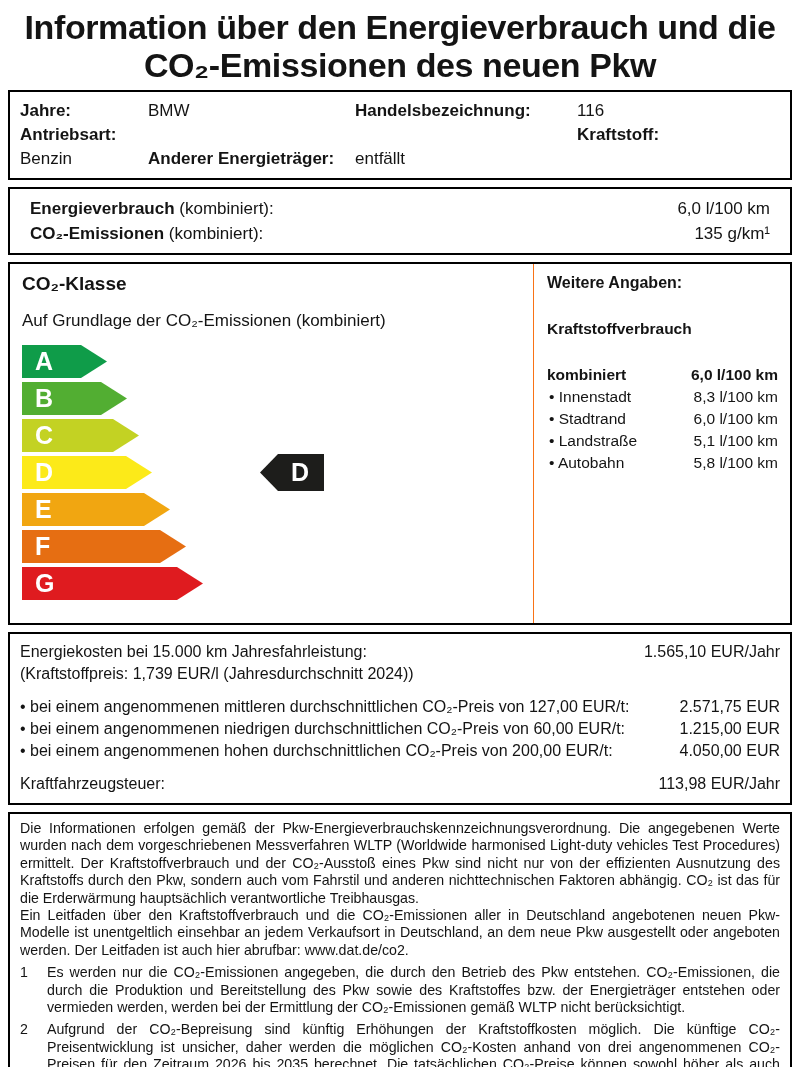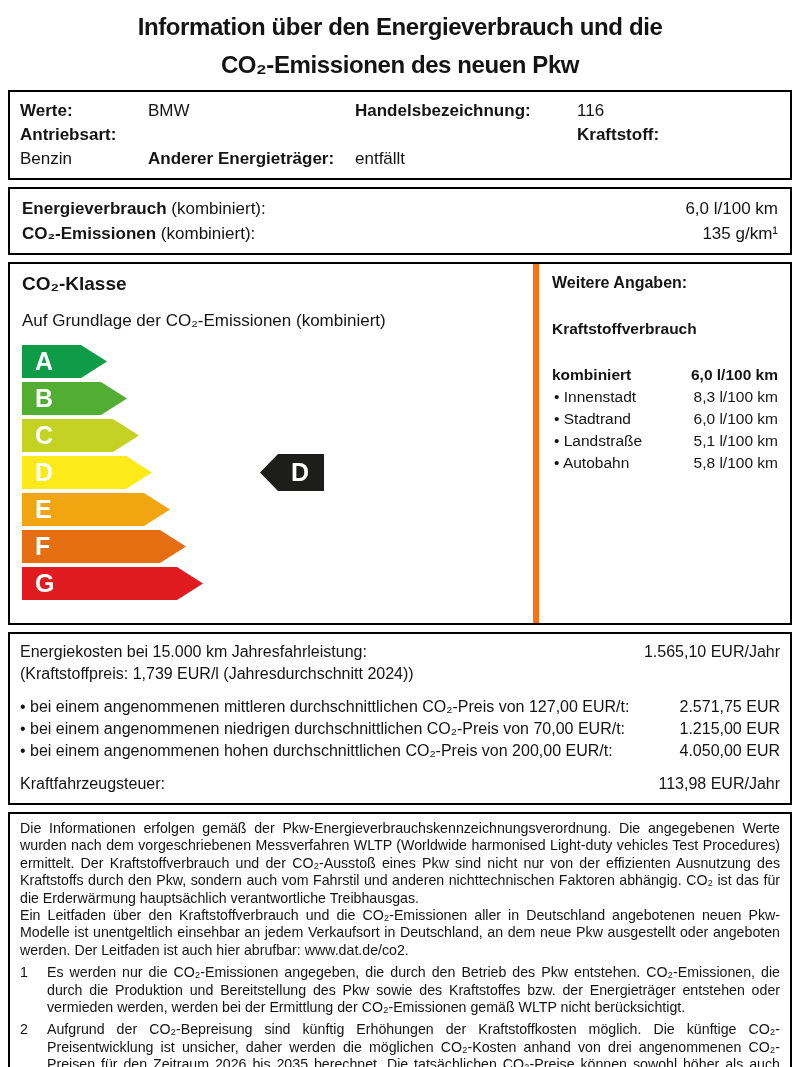--- a/index.html
+++ b/index.html
@@ -7,38 +7,38 @@
   body {
     width:800px; min-height:1067px;
     font-family:"Liberation Sans", sans-serif;
     color:#141414;
     -webkit-font-smoothing:antialiased;
   }
   .page { padding:6px 8px 0; }
 
   
   .title {
-    text-align:center; font-weight:700; font-size:24px;
+    text-align:center; font-weight:700; font-size:34px;
     line-height:38px; letter-spacing:-0.4px; margin:2px 0 6px;
   }
 
   
   .box { border:2px solid #000; margin-bottom:7px; background:#fff; }
 
   
   .vehicle-box { padding:7px 10px; font-size:17px; }
   .vehicle-grid {
     display:grid;
     grid-template-columns:128px 207px 222px 1fr;
     line-height:24px;
   }
   .lbl { font-weight:700; }
 
   
-  .cons-box { padding:7px 12px; font-size:17px; }
+  .cons-box { padding:7px 20px; font-size:17px; }
   .cons-row { display:flex; justify-content:space-between; line-height:25px; }
 
   
   .class-box { display:flex; padding:0; height:363px; }
   .chart-panel { flex:1 1 auto; padding:8px 12px; position:relative; }
   .class-header { font-size:19px; font-weight:700; line-height:24px; }
   .class-subheader { font-size:17px; line-height:23px; margin-top:13px; }
   .arrows { position:relative; margin-top:13px; height:258px; }
   .arrow {
     position:absolute; left:0; height:33px;
@@ -50,21 +50,21 @@
   .arrow:nth-child(3){top:74px;}.arrow:nth-child(4){top:111px;}
   .arrow:nth-child(5){top:148px;}.arrow:nth-child(6){top:185px;}
   .arrow:nth-child(7){top:222px;}
   .marker {
     position:absolute; left:238px; top:109px; width:64px; height:37px;
     color:#fff; font-weight:700; font-size:25px; line-height:37px;
     text-align:center; padding-left:16px;
     clip-path:polygon(18px 0, 100% 0, 100% 100%, 18px 100%, 0 50%);
   }
   .info-panel {
-    width:257px; flex:0 0 257px; border-left:6px solid #f97316;
+    width:257px; flex:0 0 257px; border-left:1px solid #f97316;
     padding:8px 12px 8px 13px; font-size:15.5px;
   }
   .wa-header { font-weight:700; font-size:16px; line-height:22px; margin-bottom:24px; }
   .wa-title { font-weight:700; line-height:22px; }
   .wa-row { display:flex; justify-content:space-between; line-height:22px; }
   .wa-row.bold { font-weight:700;margin-top:24px; }
   .wa-bullet::before { content:"•  "; }
   .wa-bullet { padding-left:2px; }
 
   
@@ -88,21 +88,21 @@
 
 <div class="page">
 
   <div class="title">
     <div>Information über den Energieverbrauch und die</div>
     <div>CO₂-Emissionen des neuen Pkw</div>
   </div>
 
   <div class="box vehicle-box">
     <div class="vehicle-grid">
-      <span class="lbl">Werte:</span>
+      <span class="lbl">Jahre:</span>
       <span>BMW</span>
       <span class="lbl">Handelsbezeichnung:</span>
       <span>116</span>
 
       <span class="lbl">Antriebsart:</span>
       <span></span>
       <span></span>
 
       <span class="lbl">Kraftstoff:</span>
       <span>Benzin</span>
@@ -169,21 +169,21 @@
       <span>Energiekosten bei 15.000 km Jahresfahrleistung:</span>
       <span class="val">1.565,10 EUR/Jahr</span>
     </div>
     <div class="cost-note">(Kraftstoffpreis: 1,739 EUR/l (Jahresdurchschnitt 2024))</div>
     <div class="cost-spacer"></div>
     <div class="cost-row bold">
       <span class="cost-bullet">bei einem angenommenen mittleren durchschnittlichen CO₂-Preis von 127,00 EUR/t:</span>
       <span class="val">2.571,75 EUR</span>
     </div>
     <div class="cost-row">
-      <span class="cost-bullet">bei einem angenommenen niedrigen durchschnittlichen CO₂-Preis von 70,00 EUR/t:</span>
+      <span class="cost-bullet">bei einem angenommenen niedrigen durchschnittlichen CO₂-Preis von 60,00 EUR/t:</span>
       <span class="val">1.215,00 EUR</span>
     </div>
     <div class="cost-row">
       <span class="cost-bullet">bei einem angenommenen hohen durchschnittlichen CO₂-Preis von 200,00 EUR/t:</span>
       <span class="val">4.050,00 EUR</span>
     </div>
     <div class="cost-spacer"></div>
     <div class="cost-row bold">
       <span>Kraftfahrzeugsteuer:</span>
       <span class="val">113,98 EUR/Jahr</span>

